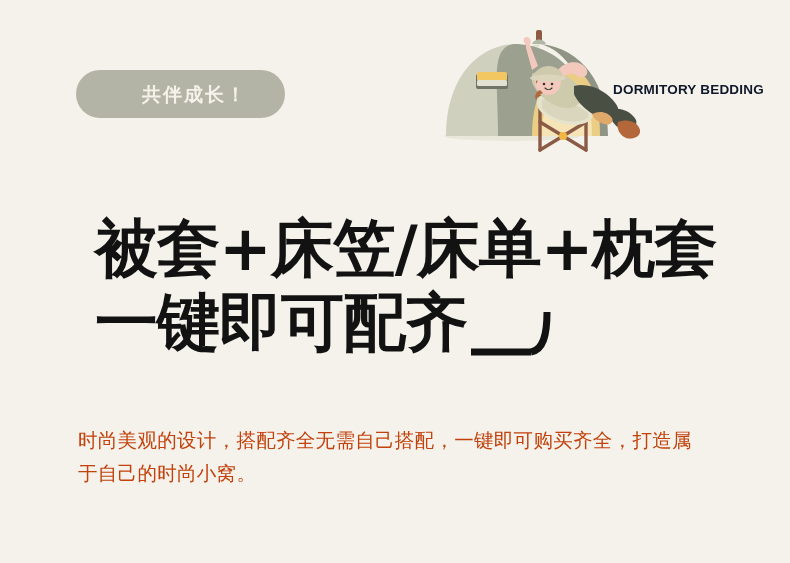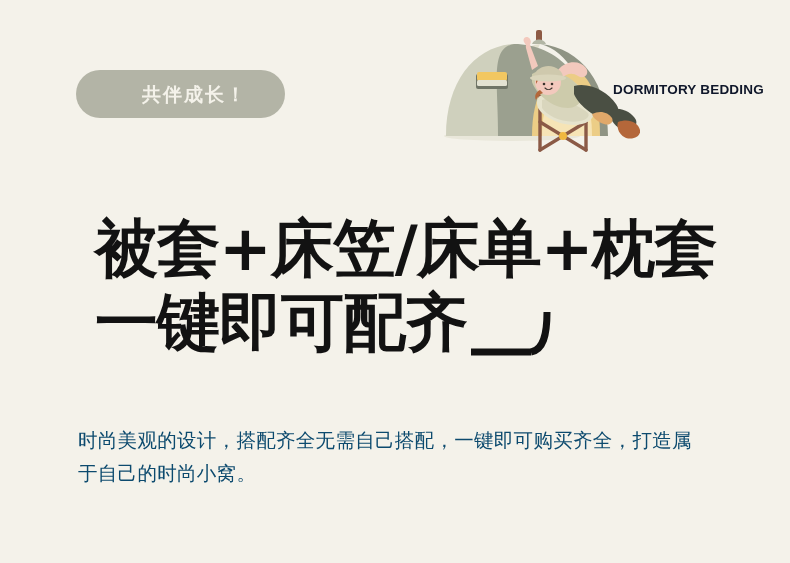--- a/index.html
+++ b/index.html
@@ -101,21 +101,21 @@
     position: relative;
     top: -6px;
   }
 
   
   .body-copy {
     position: absolute;
     left: 78px;
     top: 424px;
     width: 625px;
-    color: #0c4a6e;
+    color: #c2410c;
     font-size: 19.5px;
     line-height: 33px;
     letter-spacing: 0.3px;
     font-family: "DejaVu Sans", "Liberation Sans", sans-serif;
   }
 </style>
 </head>
 <body>
 
 <div class="page">

